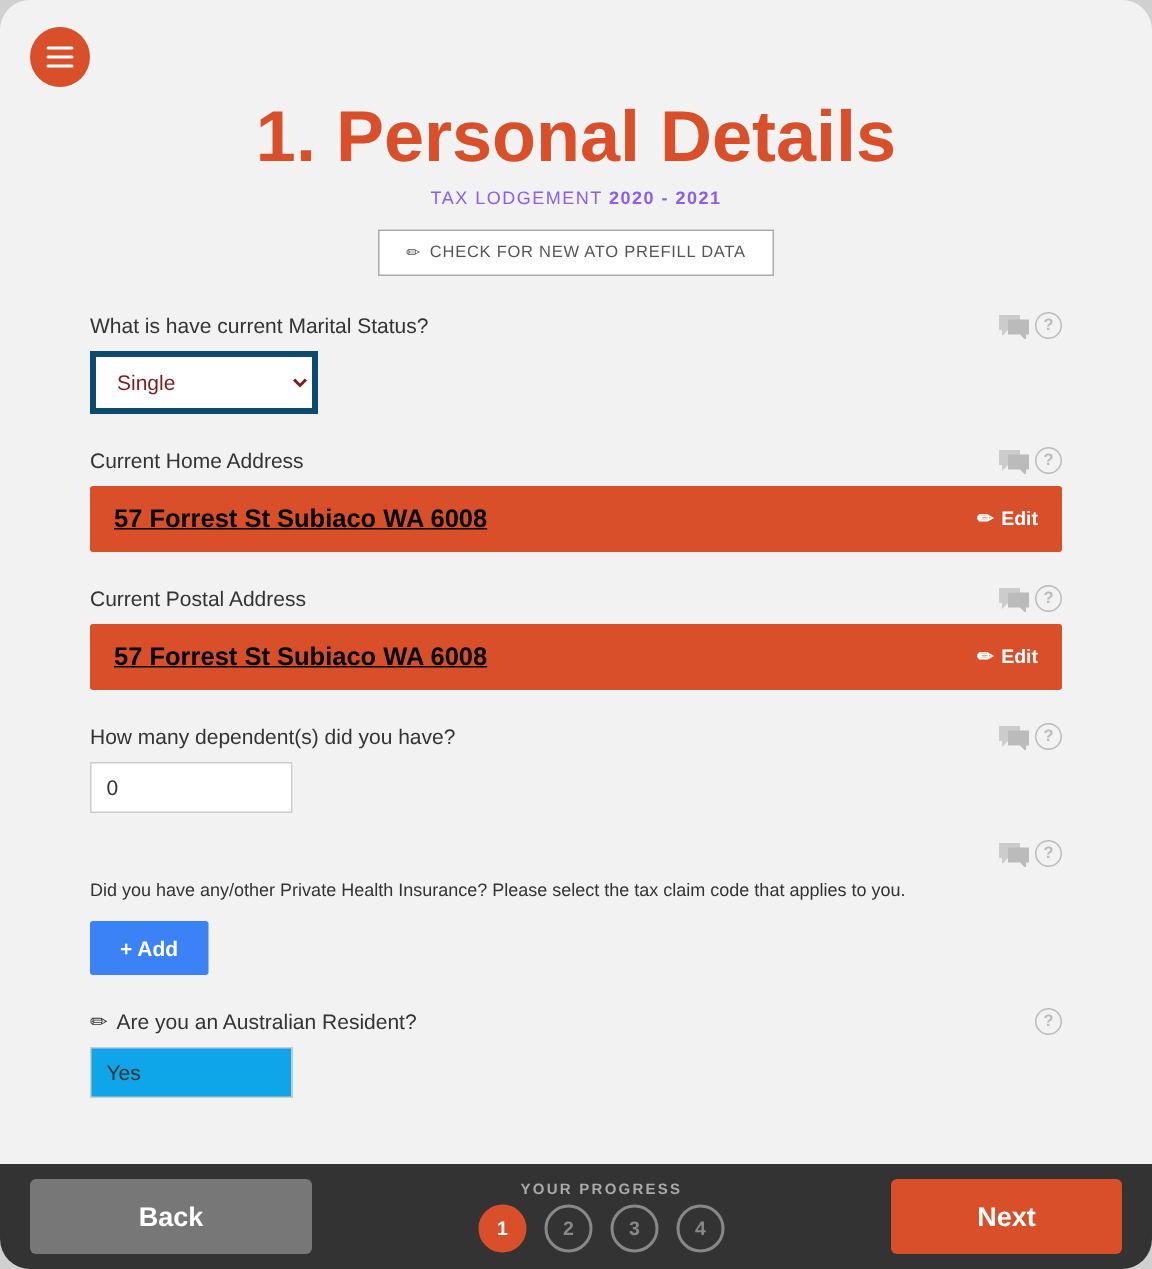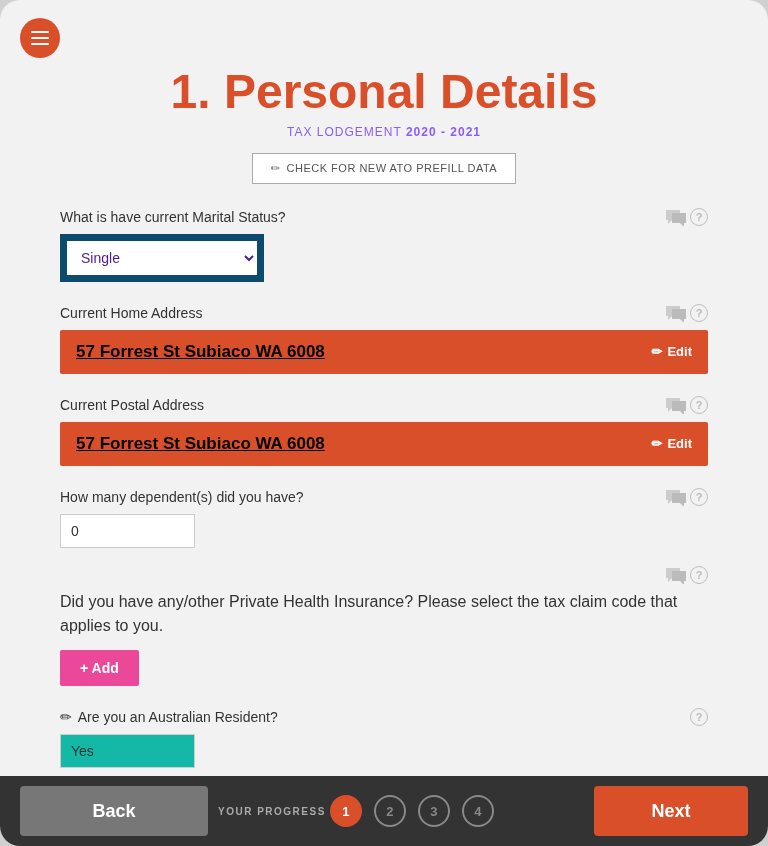--- a/index.html
+++ b/index.html
@@ -120,26 +120,26 @@
       border: 1.5px solid #bbb;
       border-radius: 50%;
       display: flex;
       align-items: center;
       justify-content: center;
       font-size: 11px;
       color: #bbb;
       font-weight: bold;
     }
     .select-field {
-      width: 204px;
+      width: 152px;
       padding: 8px 10px;
-      border: 7px solid #0c4a6e;
+      border: 4px solid #0c4a6e;
       background: white;
       font-size: 14px;
-      color: #4c1d95;
+      color: #7f1d1d;
       cursor: pointer;
       appearance: auto;
     }
     .address-bar {
       background: #d94f2a;
       color: white;
       padding: 12px 16px;
       display: flex;
       justify-content: space-between;
       align-items: center;
@@ -167,27 +167,27 @@
       padding: 8px 10px;
       border: 1px solid #ccc;
       background: white;
       font-size: 14px;
       color: #333;
     }
     .health-section {
       margin-top: 18px;
     }
     .health-text {
-      font-size: 16px;
+      font-size: 12px;
       color: #333;
       line-height: 1.5;
       margin-bottom: 12px;
     }
     .add-btn {
-      background: #ec4899;
+      background: #3b82f6;
       color: white;
       border: none;
       padding: 10px 20px;
       font-size: 14px;
       font-weight: 600;
       cursor: pointer;
       border-radius: 2px;
       display: flex;
       align-items: center;
       gap: 4px;
@@ -208,21 +208,21 @@
       align-items: center;
       gap: 6px;
     }
     .pencil-emoji {
       font-size: 14px;
     }
     .yes-input {
       width: 135px;
       padding: 8px 10px;
       border: 1px solid #ccc;
-      background: #14b8a6;
+      background: #0ea5e9;
       font-size: 14px;
       color: #333;
     }
     .bottom-bar {
       background: #333;
       height: 70px;
       display: flex;
       align-items: center;
       padding: 0 20px;
       gap: 10px;
@@ -235,21 +235,21 @@
       width: 188px;
       height: 50px;
       font-size: 18px;
       font-weight: 600;
       cursor: pointer;
       border-radius: 4px;
     }
     .progress-section {
       flex: 1;
       display: flex;
-      flex-direction: row;
+      flex-direction: column;
       align-items: center;
       gap: 4px;
     }
     .progress-label {
       font-size: 10px;
       color: #aaa;
       letter-spacing: 1.5px;
       font-weight: 600;
     }
     .progress-steps {

